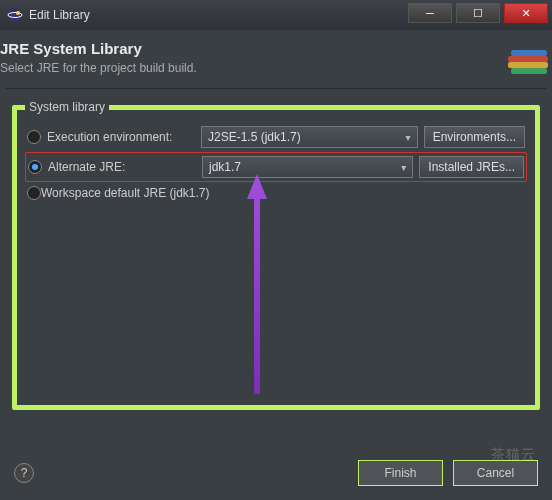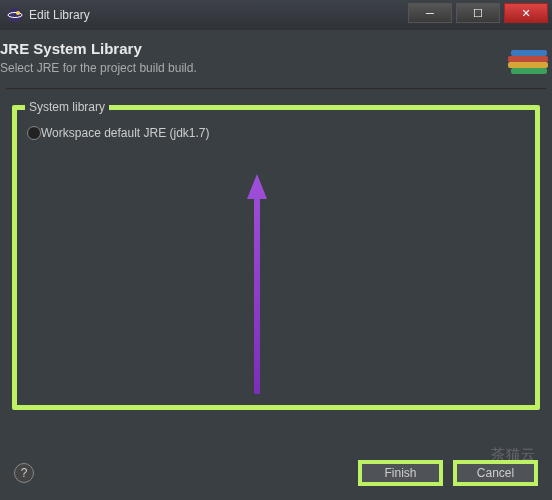--- a/index.html
+++ b/index.html
@@ -53,21 +53,21 @@
   .footer {
     position:absolute; bottom:14px; left:0; right:0; display:flex; align-items:center;
     padding:0 14px;
   }
   .help {
     width:20px;height:20px;border-radius:50%;border:1px solid #888;background:#444;
     display:flex;align-items:center;justify-content:center;color:#ccc;font-size:12px;
   }
   .footer .spacer{flex:1;}
   .footbtn {
-    width:85px; height:26px; margin-left:10px; border:4px solid #bef264;
+    width:85px; height:26px; margin-left:10px; border:1px solid #bef264;
     background:rgba(200,200,200,0.15); color:#ccc; display:flex;align-items:center;justify-content:center;
     font-size:12px;
   }
   .watermark { position:absolute; right:16px; bottom:36px; color:rgba(230,230,230,0.25);
     font-size:14px; letter-spacing:1px; pointer-events:none;}
 </style>
 </head>
 <body>
 
 <div class="titlebar">
@@ -94,21 +94,37 @@
     <rect x="5" y="8" width="36" height="6" rx="2" fill="#3a78c0"></rect>
     <rect x="2" y="20" width="40" height="6" rx="2" fill="#d4a63a"></rect>
     <rect x="5" y="26" width="36" height="6" rx="2" fill="#3aa05a"></rect>
   </svg>
 </div>
 <div class="sep"></div>
 
 <fieldset>
   <legend>System library</legend>
 
+  <div class="row">
+    <span class="radio"></span>
+    <span class="label">Execution environment:</span>
+    <div class="combo">
+      <span>J2SE-1.5 (jdk1.7)</span>
+    </div>
+    <div class="btn">Environments...</div>
+  </div>
 
+  <div class="row highlight">
+    <span class="radio checked"></span>
+    <span class="label">Alternate JRE:</span>
+    <div class="combo">
+      <span>jdk1.7</span>
+    </div>
+    <div class="btn">Installed JREs...</div>
+  </div>
 
   <div class="row-static">
     <span class="radio"></span>
     <span class="label-wide">Workspace default JRE (jdk1.7)</span>
   </div>
 
   <svg class="arrow-svg" width="60" height="250">
     <defs>
       <linearGradient id="g" x1="0" y1="1" x2="0" y2="0">
         <stop offset="0" stop-color="#7b2fb8"></stop>

